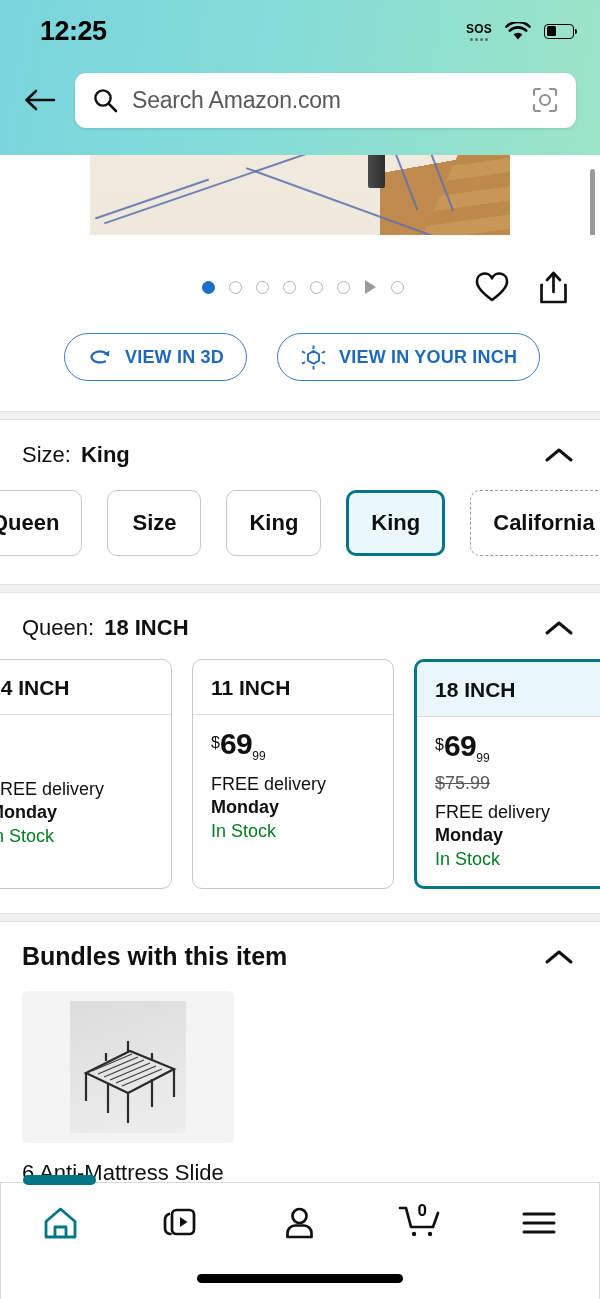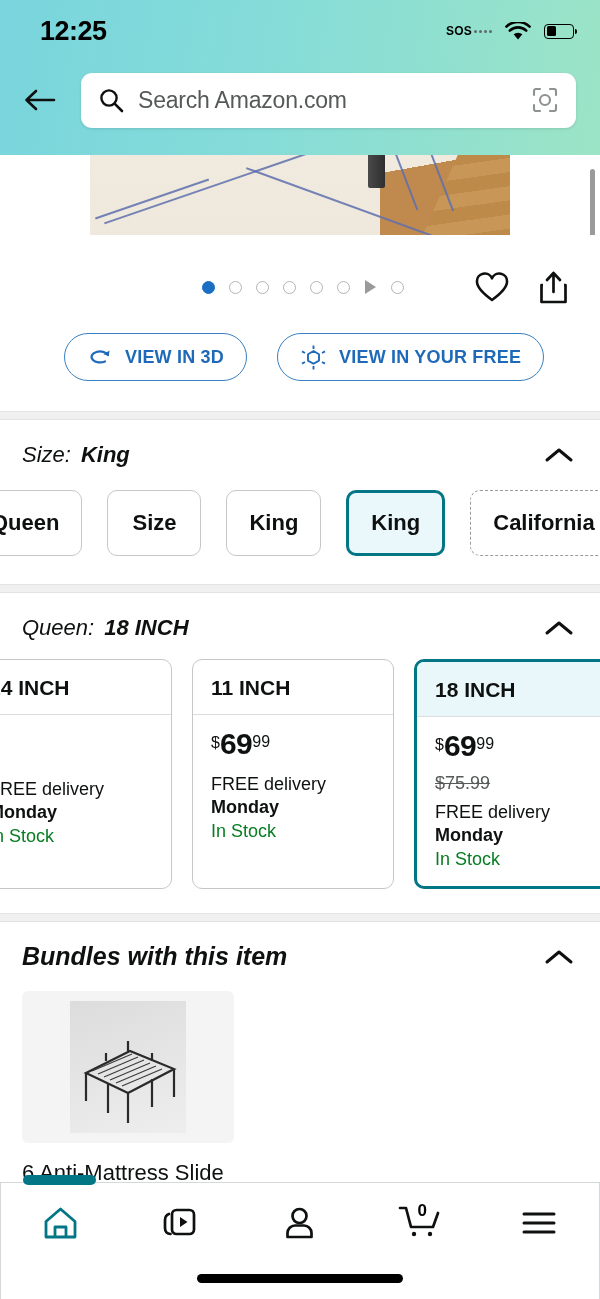--- a/index.html
+++ b/index.html
@@ -15,31 +15,31 @@
   .header {
     position:relative; height:155px;
     background:linear-gradient(100deg,#79d5dd 0%,#85dcd8 45%,#9ce4c6 100%);
   }
   .statusbar {
     height:62px; display:flex; align-items:center;
     justify-content:space-between; padding:0 26px 0 40px;
   }
   .clock { font-size:27px; font-weight:bold; color:#000; letter-spacing:-0.5px; }
   .status-right { display:flex; align-items:center; gap:13px; }
-  .sos-wrap { display:flex; flex-direction:row; align-items:center; gap:2px; }
+  .sos-wrap { display:flex; flex-direction:column; align-items:center; gap:2px; }
   .sos-text { font-size:12px; font-weight:bold; color:#000; letter-spacing:0.2px; }
   .sos-dots { display:flex; gap:2px; }
   .sos-dots i { width:3px; height:3px; background:#5b6b6b; border-radius:50%; display:block; }
   .battery { position:relative; width:30px; height:15px; border:1.7px solid #000;
              border-radius:4px; display:flex; align-items:center; padding:1.6px; }
   .battery::after { content:""; position:absolute; right:-4px; top:4.5px; width:2px;
                     height:5px; background:#000; border-radius:0 2px 2px 0; }
   .battery i { display:block; height:100%; width:36%; background:#000; border-radius:1.5px; }
 
-  .searchrow { display:flex; align-items:center; height:76px; padding:0 24px 0 18px; gap:19px; }
+  .searchrow { display:flex; align-items:center; height:76px; padding:0 24px 0 18px; gap:13px; }
   .backbtn { width:44px; height:44px; display:flex; align-items:center; justify-content:center; flex:0 0 auto; }
   .searchbar {
     flex:1; height:55px; background:#fff; border-radius:11px;
     display:flex; align-items:center; padding:0 17px 0 18px; gap:14px;
     box-shadow:0 1px 3px rgba(0,0,0,.12);
   }
   .search-ph { flex:1; font-size:23px; color:#565959; letter-spacing:-0.2px; }
 
   
   .content { position:relative; background:#fff; }
@@ -72,21 +72,21 @@
   .pill {
     height:48px; border:1.6px solid #3a7fc1; border-radius:26px;
     display:flex; align-items:center; gap:12px; padding:0 22px;
     color:#1f6ab8; font-size:18px; font-weight:bold; letter-spacing:.2px;
     background:#fff; white-space:nowrap;
   }
 
   .divider { height:9px; background:#f0f0f0; border-top:1px solid #e3e3e3; border-bottom:1px solid #e3e3e3; }
 
   
-  .sect-head { display:flex; align-items:center; padding:22px 26px 0 22px;font-style:italic; }
+  .sect-head { display:flex; align-items:center; padding:22px 26px 0 22px; }
   .sect-label { font-size:22px; color:#0f1111; }
   .sect-value { font-size:22px; font-weight:bold; color:#0f1111; margin-left:10px; }
   .sect-title { font-size:25px; font-weight:bold; color:#0f1111; flex:1; }
   .chev { margin-left:auto; }
 
   .swatch-row { display:flex; gap:25px; padding:22px 0 28px 0; margin-left:-32px; }
   .swatch {
     min-width:94px; height:66px; border:1.5px solid #c7c7c7; border-radius:10px;
     display:flex; align-items:center; justify-content:center;
     font-size:22px; font-weight:bold; color:#0f1111; padding:0 22px;
@@ -103,21 +103,21 @@
   .style-card.selected { border:3.2px solid #027685; }
   .style-card .sc-head {
     padding:16px 0 14px 18px; font-size:21px; font-weight:bold; color:#0f1111;
     border-bottom:1.3px solid #dcdcdc; white-space:nowrap;
   }
   .style-card.selected .sc-head { background:#e9f7fa; }
   .sc-body { padding:15px 0 16px 18px; display:flex; flex-direction:column; }
   .price { display:flex; align-items:flex-start; color:#0f1111; height:36px; }
   .price .cur { font-size:16px; margin-top:4px; }
   .price .whole { font-size:30px; font-weight:bold; line-height:.95; letter-spacing:-.5px; }
-  .price .frac { font-size:16px; margin-top:3px; }
+  .price .frac { font-size:12px; margin-top:19px; }
   .price-was { font-size:18px; color:#565959; text-decoration:line-through; margin-top:5px; }
   .spacer-line { height:41px; }
   .deliv { font-size:18px; color:#0f1111; margin-top:8px; }
   .deliv.b { font-weight:bold; margin-top:2px; }
   .stock { font-size:18px; color:#067d21; margin-top:3px; }
 
   
   .bundle-wrap { padding:0 0 0 22px; }
   .bundle-img {
     margin-top:20px; width:212px; height:152px; background:#f4f4f4; border-radius:6px;
@@ -240,21 +240,21 @@
         </svg>
         <span>VIEW IN 3D</span>
       </div>
       <div class="pill">
         <svg width="27" height="27" viewBox="0 0 27 27">
           <g stroke="#1f6ab8" stroke-width="1.9" fill="none" stroke-linejoin="round">
             <path d="M13.5 7 L19 10.2 V16.6 L13.5 19.8 L8 16.6 V10.2 Z"></path>
             <path d="M13.5 1.6 V5 M13.5 22 V25.4 M2 7.4 L5 9 M22 18 L25 19.6 M2 19.6 L5 18 M22 9 L25 7.4"></path>
           </g>
         </svg>
-        <span>VIEW IN YOUR FREE</span>
+        <span>VIEW IN YOUR INCH</span>
       </div>
     </div>
 
     <div class="divider"></div>
 
     <div>
       <div class="sect-head">
         <span class="sect-label">Size:</span>
         <span class="sect-value">King</span>
         <svg class="chev" width="30" height="18" viewBox="0 0 30 18">

